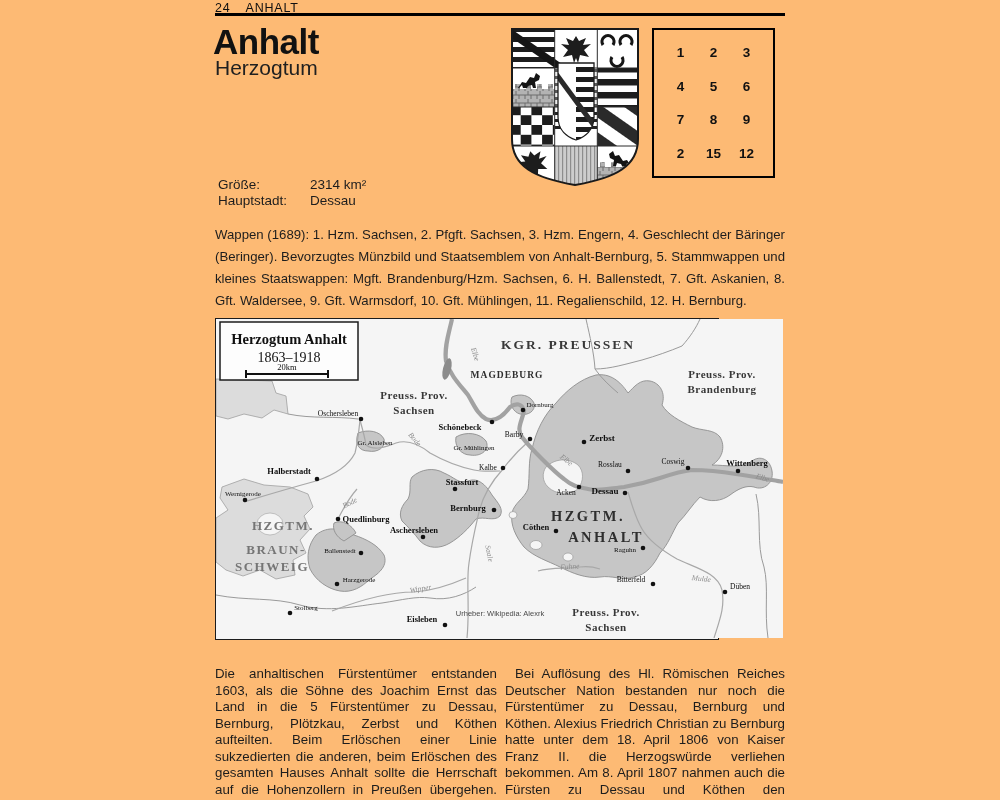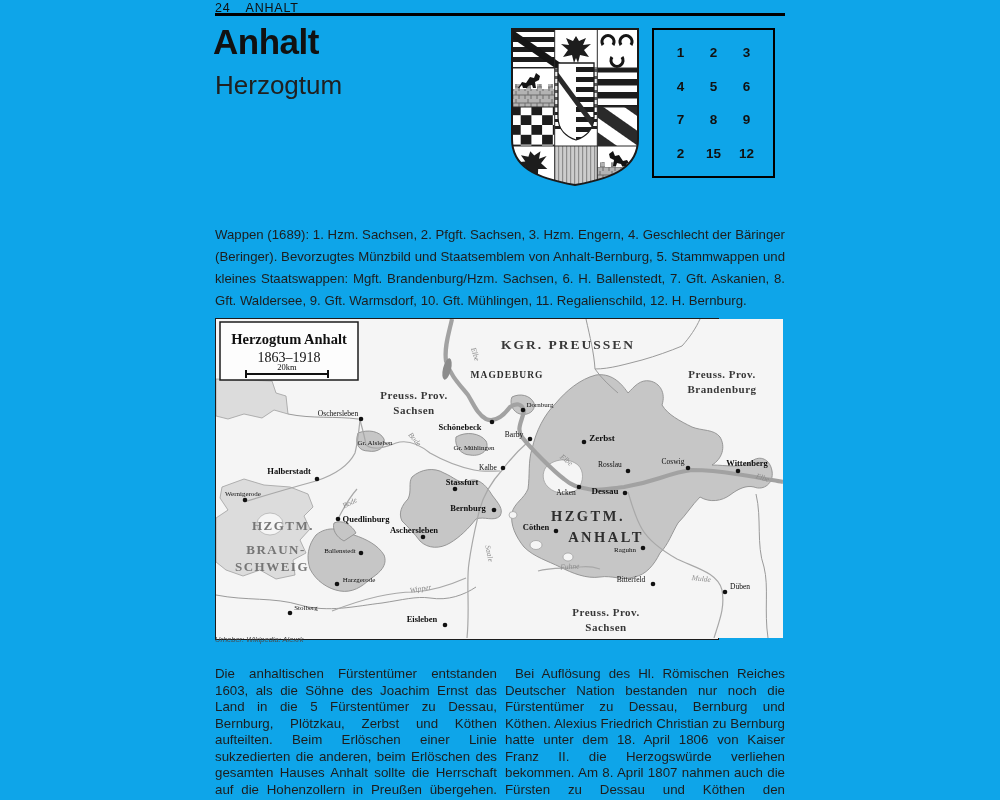--- a/index.html
+++ b/index.html
@@ -1,35 +1,35 @@
 <!DOCTYPE html>
 <html lang="de"><head>
 <meta charset="utf-8">
 <style>
   html,body{margin:0;padding:0;background:#fff;}
-  .page{position:relative;width:1000px;height:800px;background:#0ea5e9;overflow:hidden;
+  .page{position:relative;width:1000px;height:800px;background:#fdba74;overflow:hidden;
         font-family:"Liberation Sans",sans-serif;color:#1b1b1b;}
   .runhead{position:absolute;left:215px;top:1px;font-size:12.5px;letter-spacing:.8px;color:#101010;}
   .runhead .num{display:inline-block;margin-right:15px;}
   .rule{position:absolute;left:215px;top:13px;width:570px;height:2.5px;background:#000;}
   .title{position:absolute;left:213px;top:22px;font-size:35px;font-weight:bold;letter-spacing:-.5px;color:#111;}
-  .subtitle{position:absolute;left:215px;top:70px;font-size:26px;color:#202020;}
+  .subtitle{position:absolute;left:215px;top:56px;font-size:21px;color:#202020;}
   .shield{position:absolute;left:510px;top:27px;}
   .numgrid{position:absolute;left:652px;top:28px;width:123px;height:150px;border:2px solid #000;
            box-sizing:border-box;display:grid;grid-template-columns:repeat(3,1fr);
            grid-template-rows:repeat(4,1fr);align-items:center;justify-items:center;
            font-weight:bold;font-size:13.5px;color:#111;padding:6px 10px;}
   .facts{position:absolute;left:218px;top:177px;font-size:13.5px;line-height:15.5px;color:#1d1d1d;}
   .facts .flabel{display:inline-block;width:92px;}
   .wappentext{position:absolute;left:215px;top:224px;width:570px;font-size:13.2px;
               line-height:22px;text-align:justify;color:#1d1d1d;}
   .mapbox{position:absolute;left:215px;top:318px;width:504px;height:322px;
           border:1.5px solid #1c1c1c;box-sizing:border-box;background:#f5f5f5;}
-  .credit{position:absolute;left:215px;top:635px;width:570px;text-align:left;
-          font-size:7.5px;font-style:italic;color:#4a4a4a;}
+  .credit{position:absolute;left:215px;top:609px;width:570px;text-align:center;
+          font-size:7.5px;color:#4a4a4a;}
   .cols{position:absolute;left:215px;top:666px;width:570px;display:flex;gap:8px;}
   .col{width:282px;font-size:13.3px;line-height:16.55px;text-align:justify;color:#1d1d1d;}
   .col.right{width:280px;text-indent:10px;}
   
   .lg-title{font-family:"Liberation Serif",serif;font-weight:bold;font-size:14.5px;fill:#101010;}
   .lg-period{font-family:"Liberation Serif",serif;font-size:14px;fill:#101010;}
   .lg-scale{font-family:"Liberation Serif",serif;font-size:8.5px;fill:#101010;}
   .region-label{font-family:"Liberation Serif",serif;font-weight:bold;}
   .city-label{font-family:"Liberation Serif",serif;fill:#0e0e0e;}
   .river-label{font-family:"Liberation Serif",serif;font-style:italic;fill:#8a8a8a;}
@@ -163,20 +163,24 @@
       <div>5</div>
       <div>6</div>
       <div>7</div>
       <div>8</div>
       <div>9</div>
       <div>2</div>
       <div>15</div>
       <div>12</div>
     </div>
 
+  <div class="facts" id="facts">
+      <div><span class="flabel">Größe:</span><span>2314 km²</span></div>
+      <div><span class="flabel">Hauptstadt:</span><span>Dessau</span></div>
+    </div>
 
   <p class="wappentext" style="margin:0;">Wappen (1689): 1. Hzm. Sachsen, 2. Pfgft. Sachsen, 3. Hzm. Engern, 4. Geschlecht der Bäringer (Beringer). Bevorzugtes Münzbild und Staatsemblem von Anhalt-Bernburg, 5. Stammwappen und kleines Staatswappen: Mgft. Brandenburg/Hzm. Sachsen, 6. H. Ballenstedt, 7. Gft. Askanien, 8. Gft. Waldersee, 9. Gft. Warmsdorf, 10. Gft. Mühlingen, 11. Regalienschild, 12. H. Bernburg.</p>
 
   <div class="mapbox">
     <svg id="map-svg" width="567" height="319" viewBox="0 0 567 319">
       <rect x="0" y="0" width="567" height="319" fill="#f5f5f5"></rect>
 
       <g fill="#dcdcdc" stroke="#a0a0a0" stroke-width="0.8">
         <path d="M0,60 L56,62 L60,74 L70,77 L72,95 L58,91 L46,99 L28,95 L12,100 L0,97 Z"></path>
         <path d="M6,168 L28,160 L48,166 L74,168 L92,175 L97,188 L88,197 L94,210 L84,221 L90,234 L77,241 L79,256 L60,260 L44,251 L27,257 L10,251 L0,243 L0,199 L12,191 L4,179 Z"></path>

